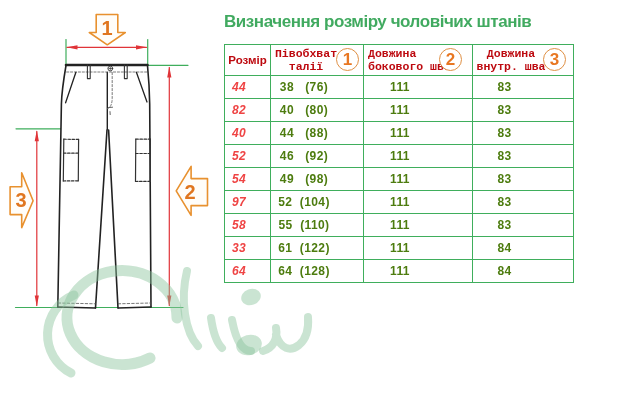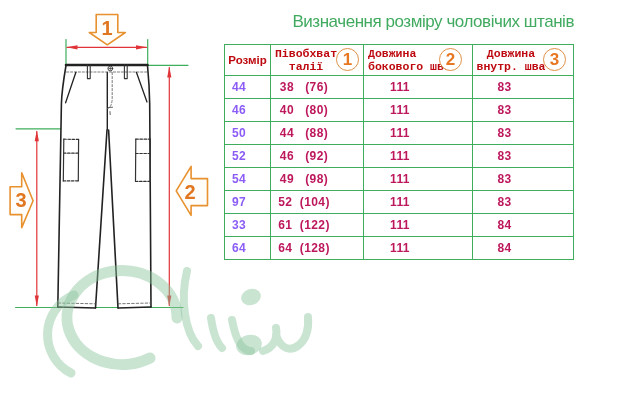--- a/index.html
+++ b/index.html
@@ -1,28 +1,28 @@
 <!DOCTYPE html>
 <html><head>
 <meta charset="utf-8">
 <style>
   html,body{margin:0;padding:0;}
   body{width:640px;height:403px;background:#ffffff;font-family:"Liberation Sans",sans-serif;overflow:hidden;}
   .canvas{position:relative;width:640px;height:403px;background:#ffffff;}
-  .title{position:absolute;left:224px;top:12px;width:350px;text-align:right;
-    font-size:17px;font-weight:normal;color:#41aa60;letter-spacing:-0.45px;}
+  .title{position:absolute;left:224px;top:12px;width:350px;text-align:left;
+    font-size:17px;font-weight:bold;color:#41aa60;letter-spacing:-0.45px;}
   table.tbl{position:absolute;left:224px;top:44px;border-collapse:collapse;table-layout:fixed;border-radius:21px;}
   .tbl th,.tbl td{border:1px solid #3fae5c;padding:0;text-align:center;vertical-align:middle;}
   .tbl th{height:30px;font-size:11.5px;font-weight:bold;color:#bd090f;line-height:13px;position:relative;}
-  .tbl td{height:22px;font-size:12px;letter-spacing:0.4px;font-weight:bold;color:#be185d;}
+  .tbl td{height:22px;font-size:12px;letter-spacing:0.4px;font-weight:bold;color:#4d7c0f;}
   .tbl td:nth-child(1){padding-right:17px;}
   .tbl td:nth-child(2){padding-right:26px;}
   .tbl td:nth-child(3){padding-right:36px;}
   .tbl td:nth-child(4){padding-right:37px;}
-  .tbl td.sz{color:#8b5cf6;}
+  .tbl td.sz{color:#ef4444;font-style:italic;}
   .circ{position:absolute;top:50%;margin-top:-12px;width:21px;height:21px;border:1.5px solid #df9045;
     border-radius:50%;color:#e87722;font-size:17px;line-height:21px;text-align:center;font-weight:bold;background:#fff;}
   .ht{display:block;font-family:Liberation Mono, monospace;}
 </style>
 </head>
 <body>
 <div class="canvas">
 
 <svg width="640" height="403" viewBox="0 0 640 403" style="position:absolute;left:0;top:0;" xmlns="http://www.w3.org/2000/svg">
   <g fill="none" stroke-linecap="round" stroke-linejoin="round">
@@ -145,29 +145,29 @@
   </tr>
 
   <tr>
           <td class="sz">44</td>
           <td>38&nbsp;&nbsp;&nbsp;(76)</td>
           <td>111</td>
           <td>83</td>
         </tr>
 
   <tr>
-          <td class="sz">46</td>
+          <td class="sz">82</td>
           <td>40&nbsp;&nbsp;&nbsp;(80)</td>
           <td>111</td>
           <td>83</td>
         </tr>
 
 
   <tr>
-          <td class="sz">50</td>
+          <td class="sz">40</td>
           <td>44&nbsp;&nbsp;&nbsp;(88)</td>
           <td>111</td>
           <td>83</td>
         </tr>
 
   <tr>
           <td class="sz">52</td>
           <td>46&nbsp;&nbsp;&nbsp;(92)</td>
           <td>111</td>
           <td>83</td>
@@ -180,20 +180,26 @@
           <td>83</td>
         </tr>
 
   <tr>
           <td class="sz">97</td>
           <td>52&nbsp;&nbsp;(104)</td>
           <td>111</td>
           <td>83</td>
         </tr>
 
+  <tr>
+          <td class="sz">58</td>
+          <td>55&nbsp;&nbsp;(110)</td>
+          <td>111</td>
+          <td>83</td>
+        </tr>
 
 
   <tr>
           <td class="sz">33</td>
           <td>61&nbsp;&nbsp;(122)</td>
           <td>111</td>
           <td>84</td>
         </tr>
 
   <tr>

